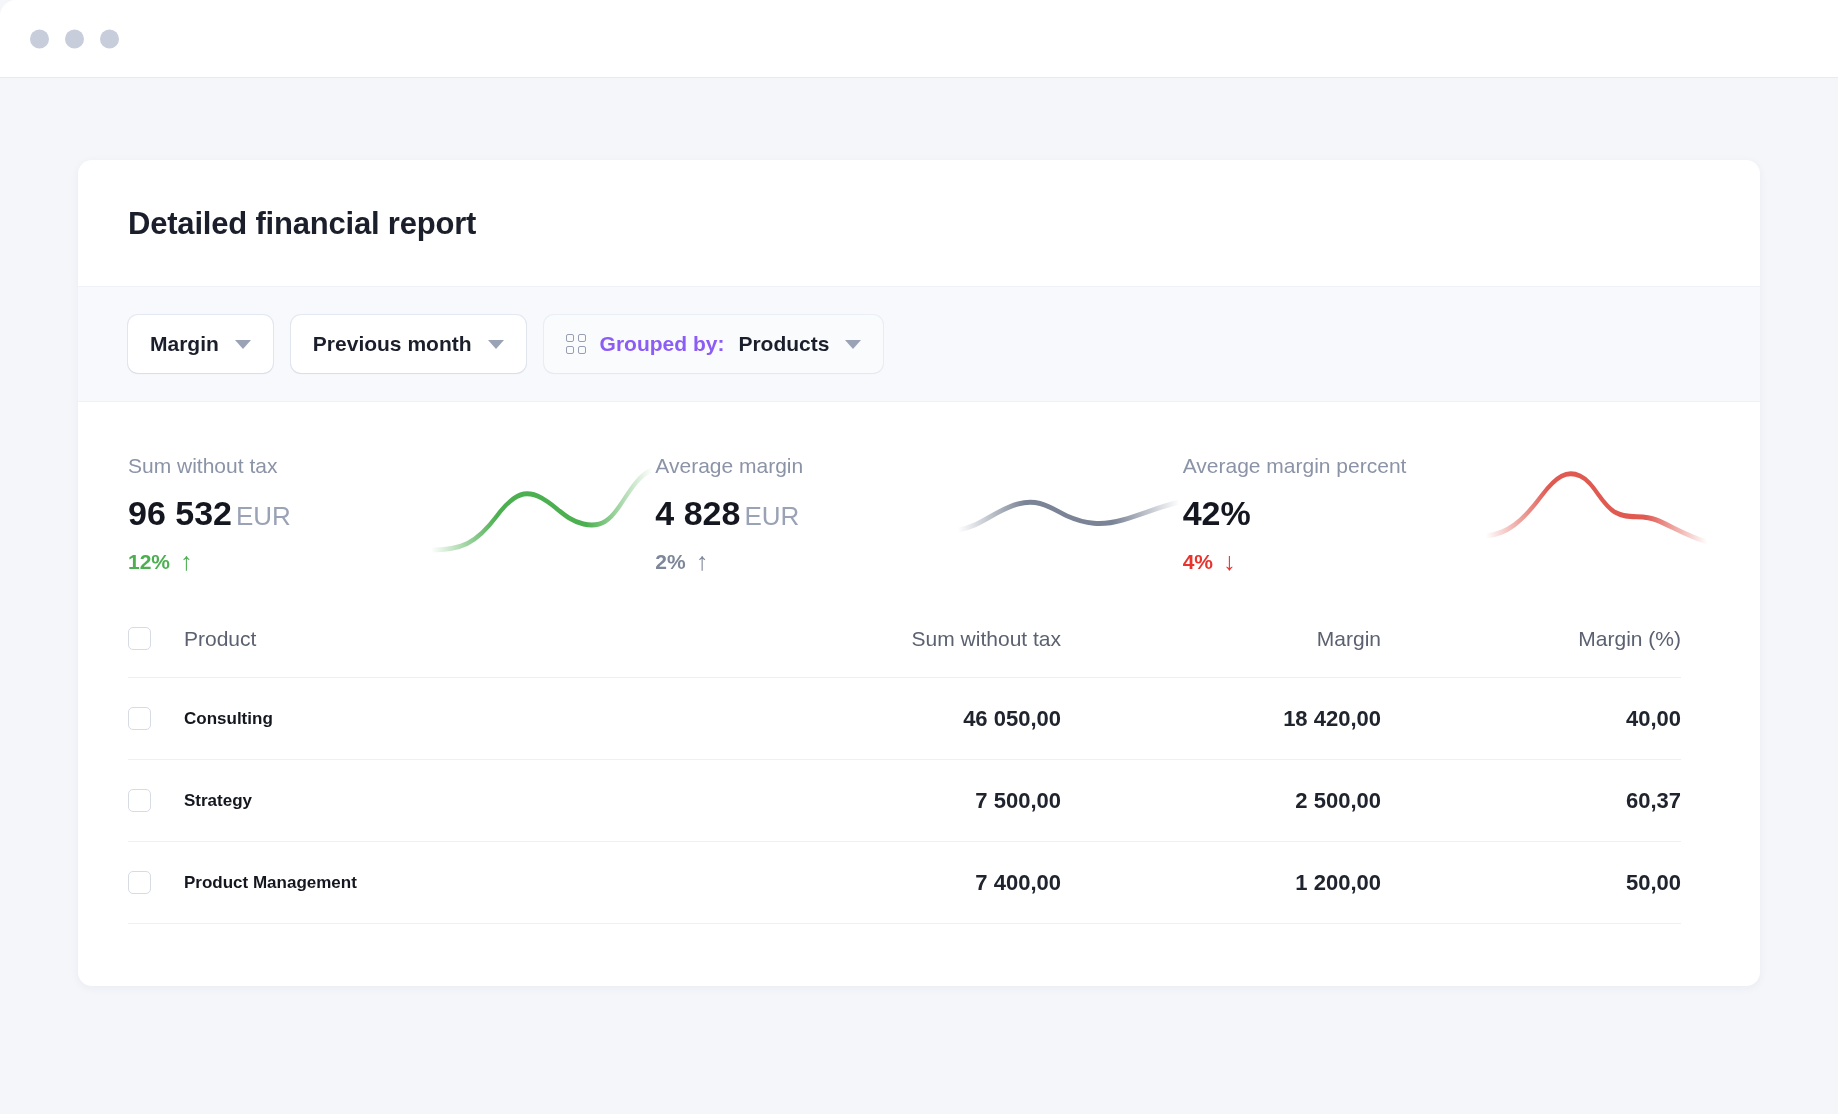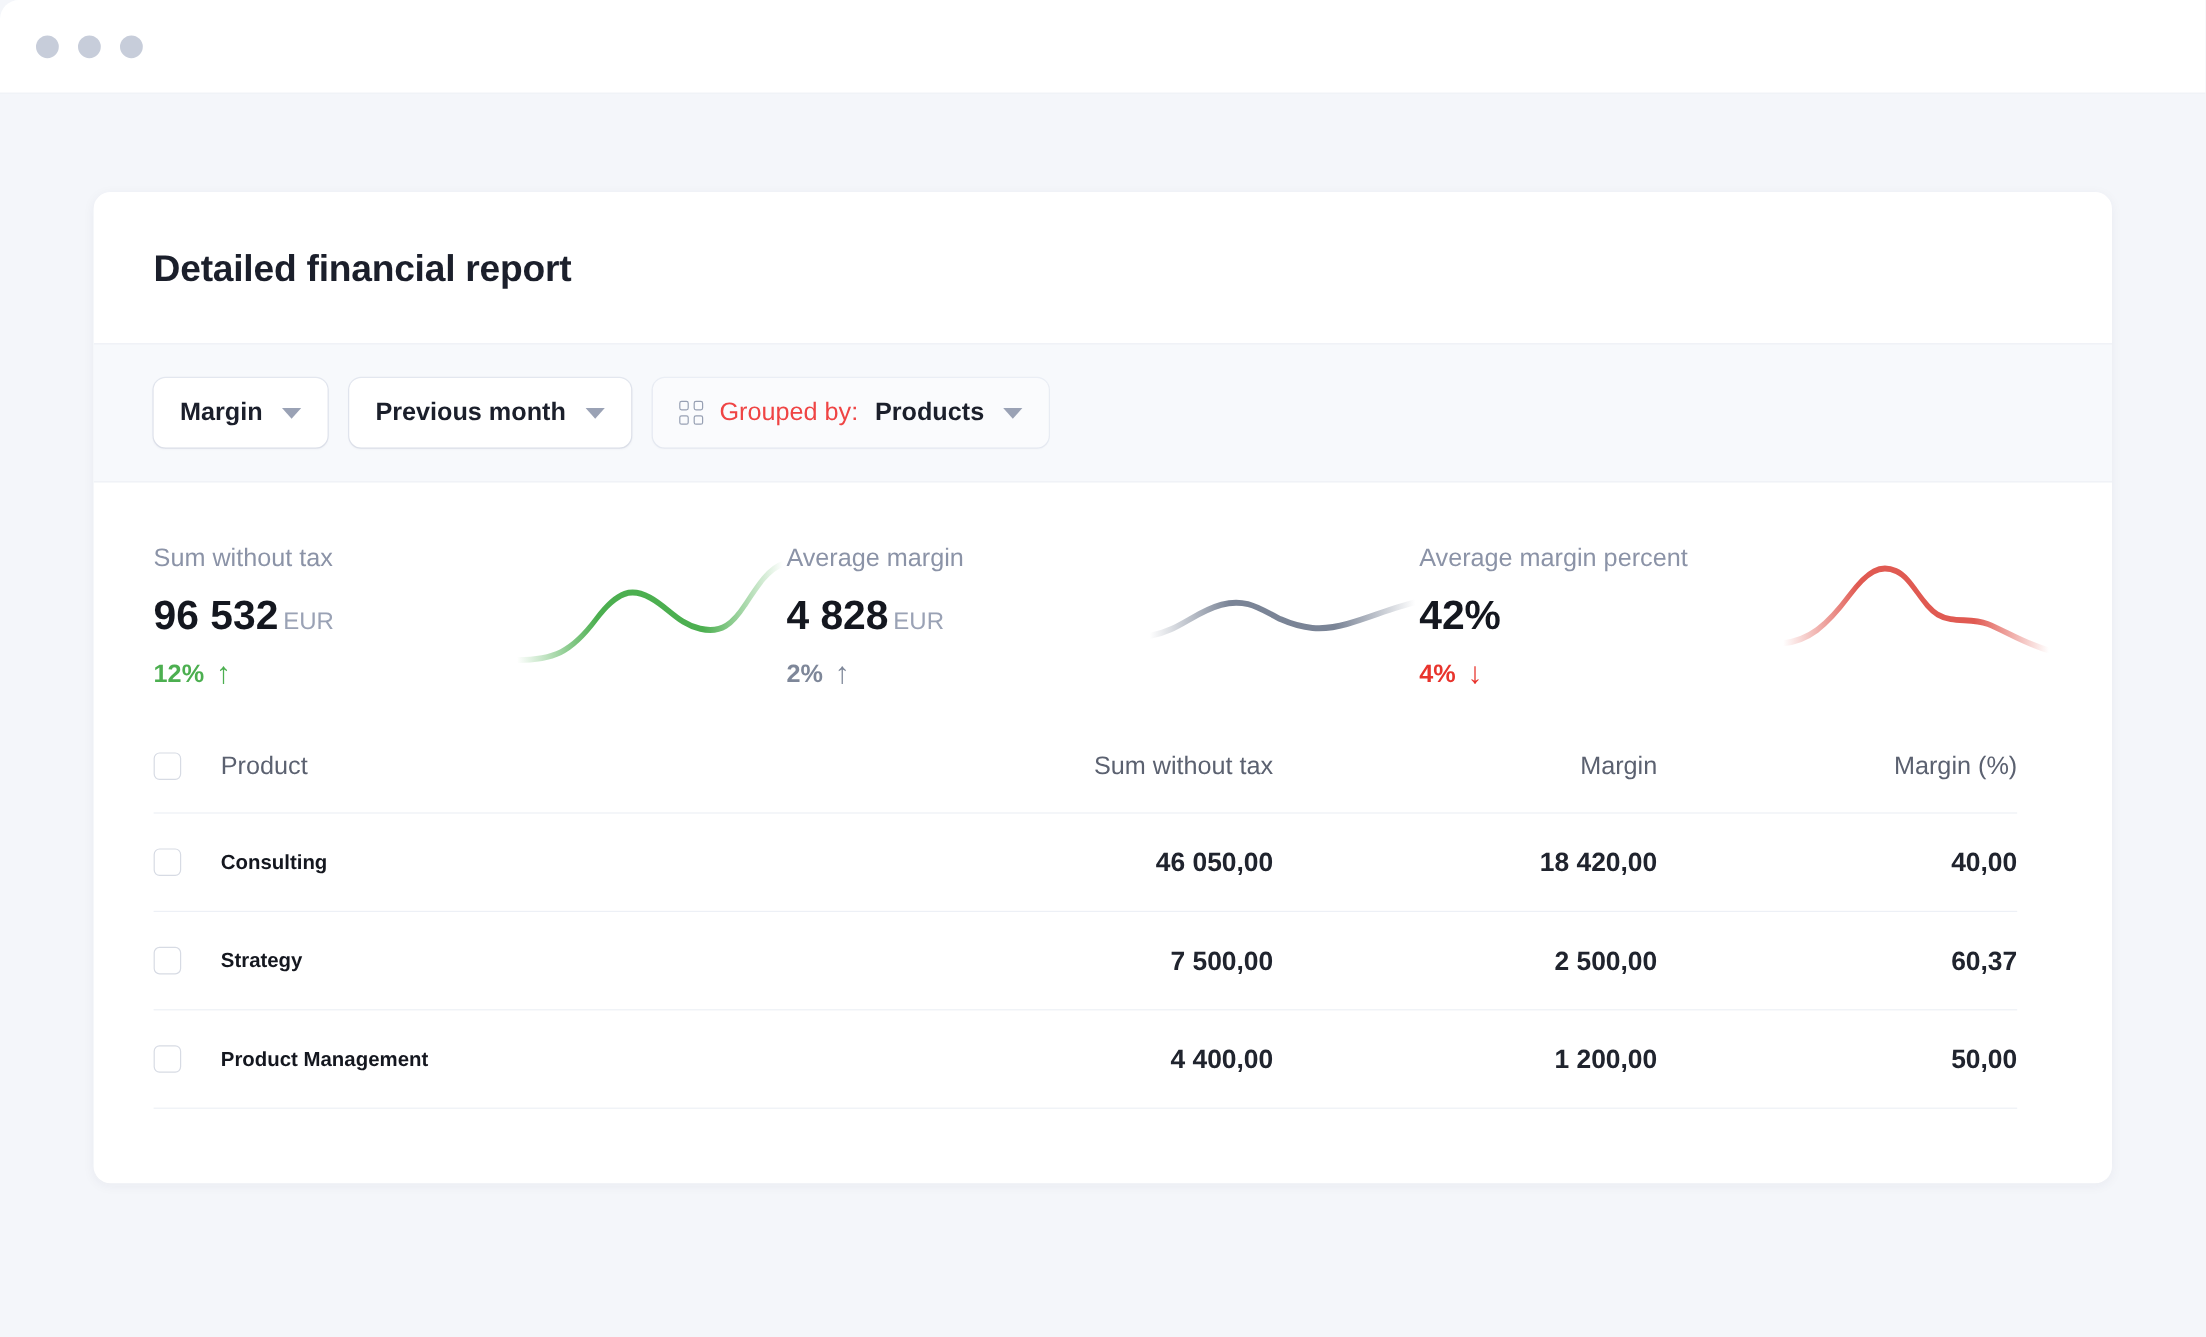--- a/index.html
+++ b/index.html
@@ -93,22 +93,22 @@
     background: #fafbfd;
     box-shadow: 0 1px 2px rgba(30,41,70,0.03), 0 0 0 1px rgba(232,236,244,0.9);
   }
   .pill-label {
     font-size: 21px;
     font-weight: bold;
     color: #1b1f2b;
   }
   .pill-prefix {
     font-size: 21px;
-    color: #ef4444;
-    font-weight: normal;
+    color: #8b5cf6;
+    font-weight: bold;
   }
   .caret {
     width: 0; height: 0;
     border-left: 8px solid transparent;
     border-right: 8px solid transparent;
     border-top: 9px solid #9aa2b5;
     margin-left: 2px;
   }
   .grid-icon {
     display: grid;
@@ -145,21 +145,21 @@
     white-space: nowrap;
   }
   .kpi-value {
     font-size: 34px;
     font-weight: bold;
     color: #14171f;
     margin-bottom: 16px;
     white-space: nowrap;
   }
   .kpi-unit {
-    font-size: 20px;
+    font-size: 26px;
     font-weight: normal;
     color: #9aa2b5;
     margin-left: 4px;
   }
   .kpi-delta {
     display: flex;
     align-items: center;
     gap: 10px;
     font-size: 21px;
     font-weight: bold;
@@ -363,21 +363,21 @@
         <div class="c-num td-num">7 500,00</div>
         <div class="c-num td-num">2 500,00</div>
         <div class="c-num pct td-num">60,37</div>
       </div>
 
       <div class="trow body last">
         <div class="cb-cell">
           <div class="checkbox"></div>
         </div>
         <div class="c-product td-name">Product Management</div>
-        <div class="c-num td-num">4 400,00</div>
+        <div class="c-num td-num">7 400,00</div>
         <div class="c-num td-num">1 200,00</div>
         <div class="c-num pct td-num">50,00</div>
       </div>
 
     </div>
 
   </div>
 </div>
 
 </body></html>

